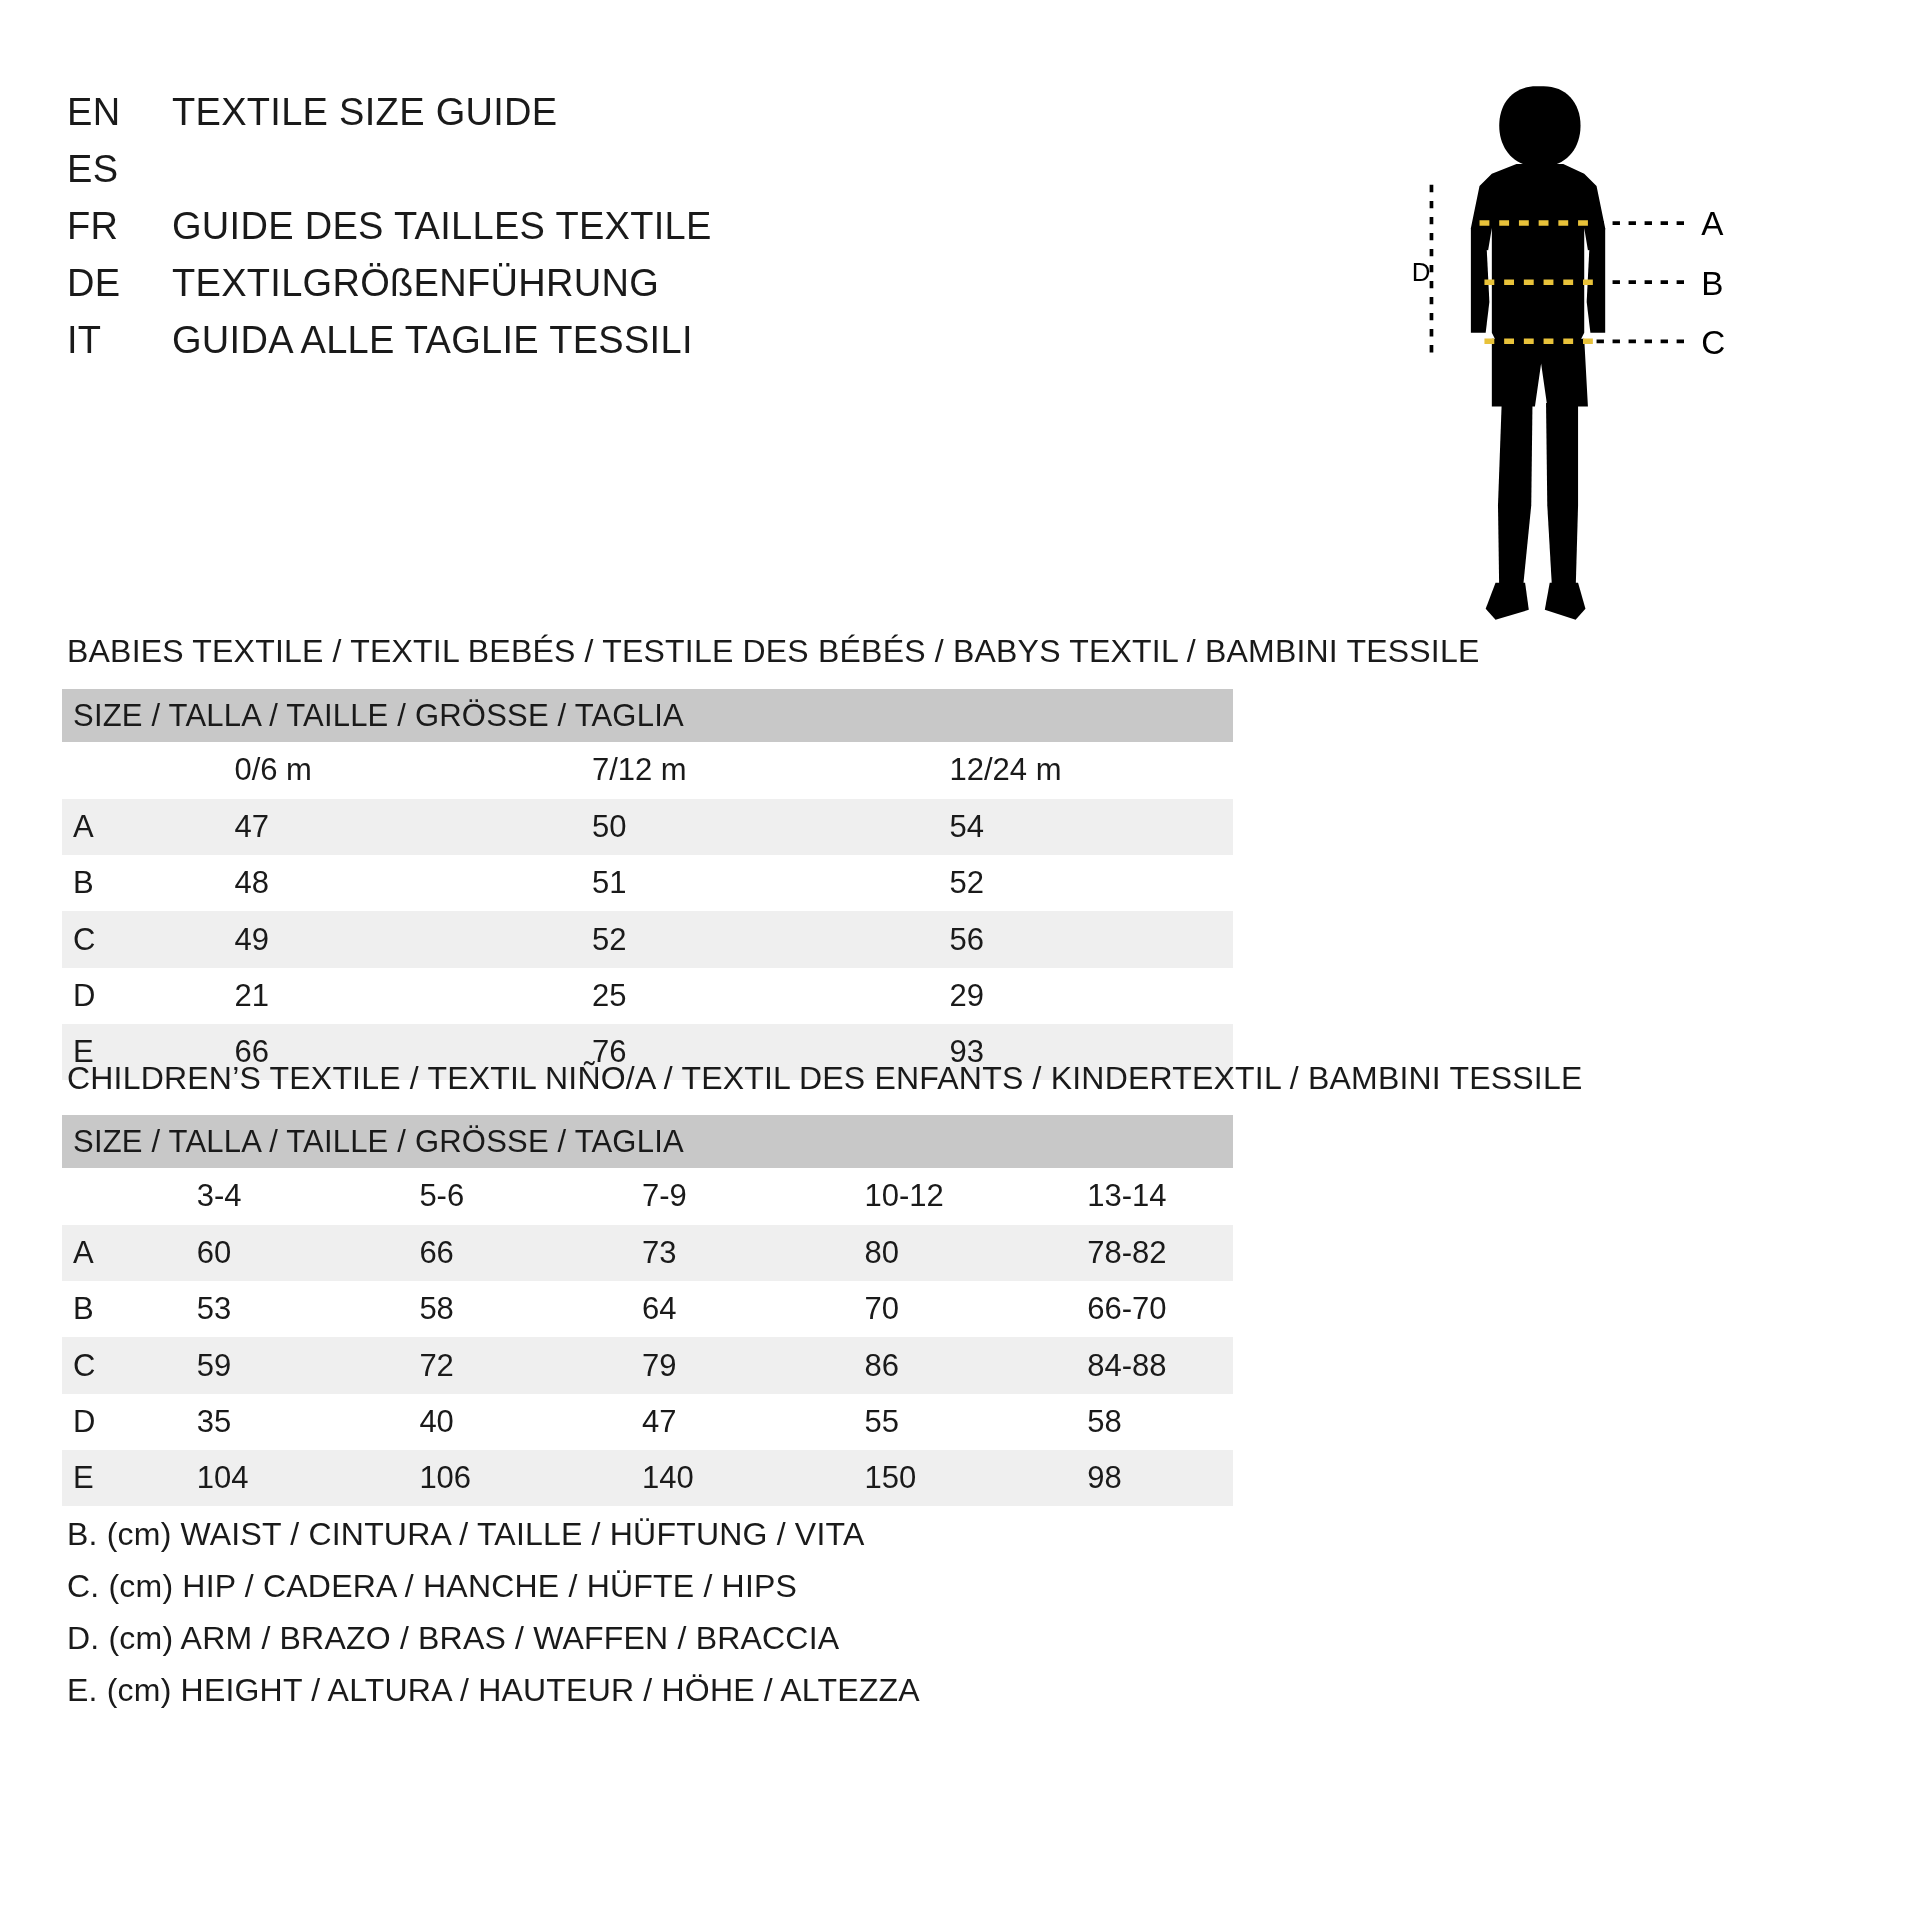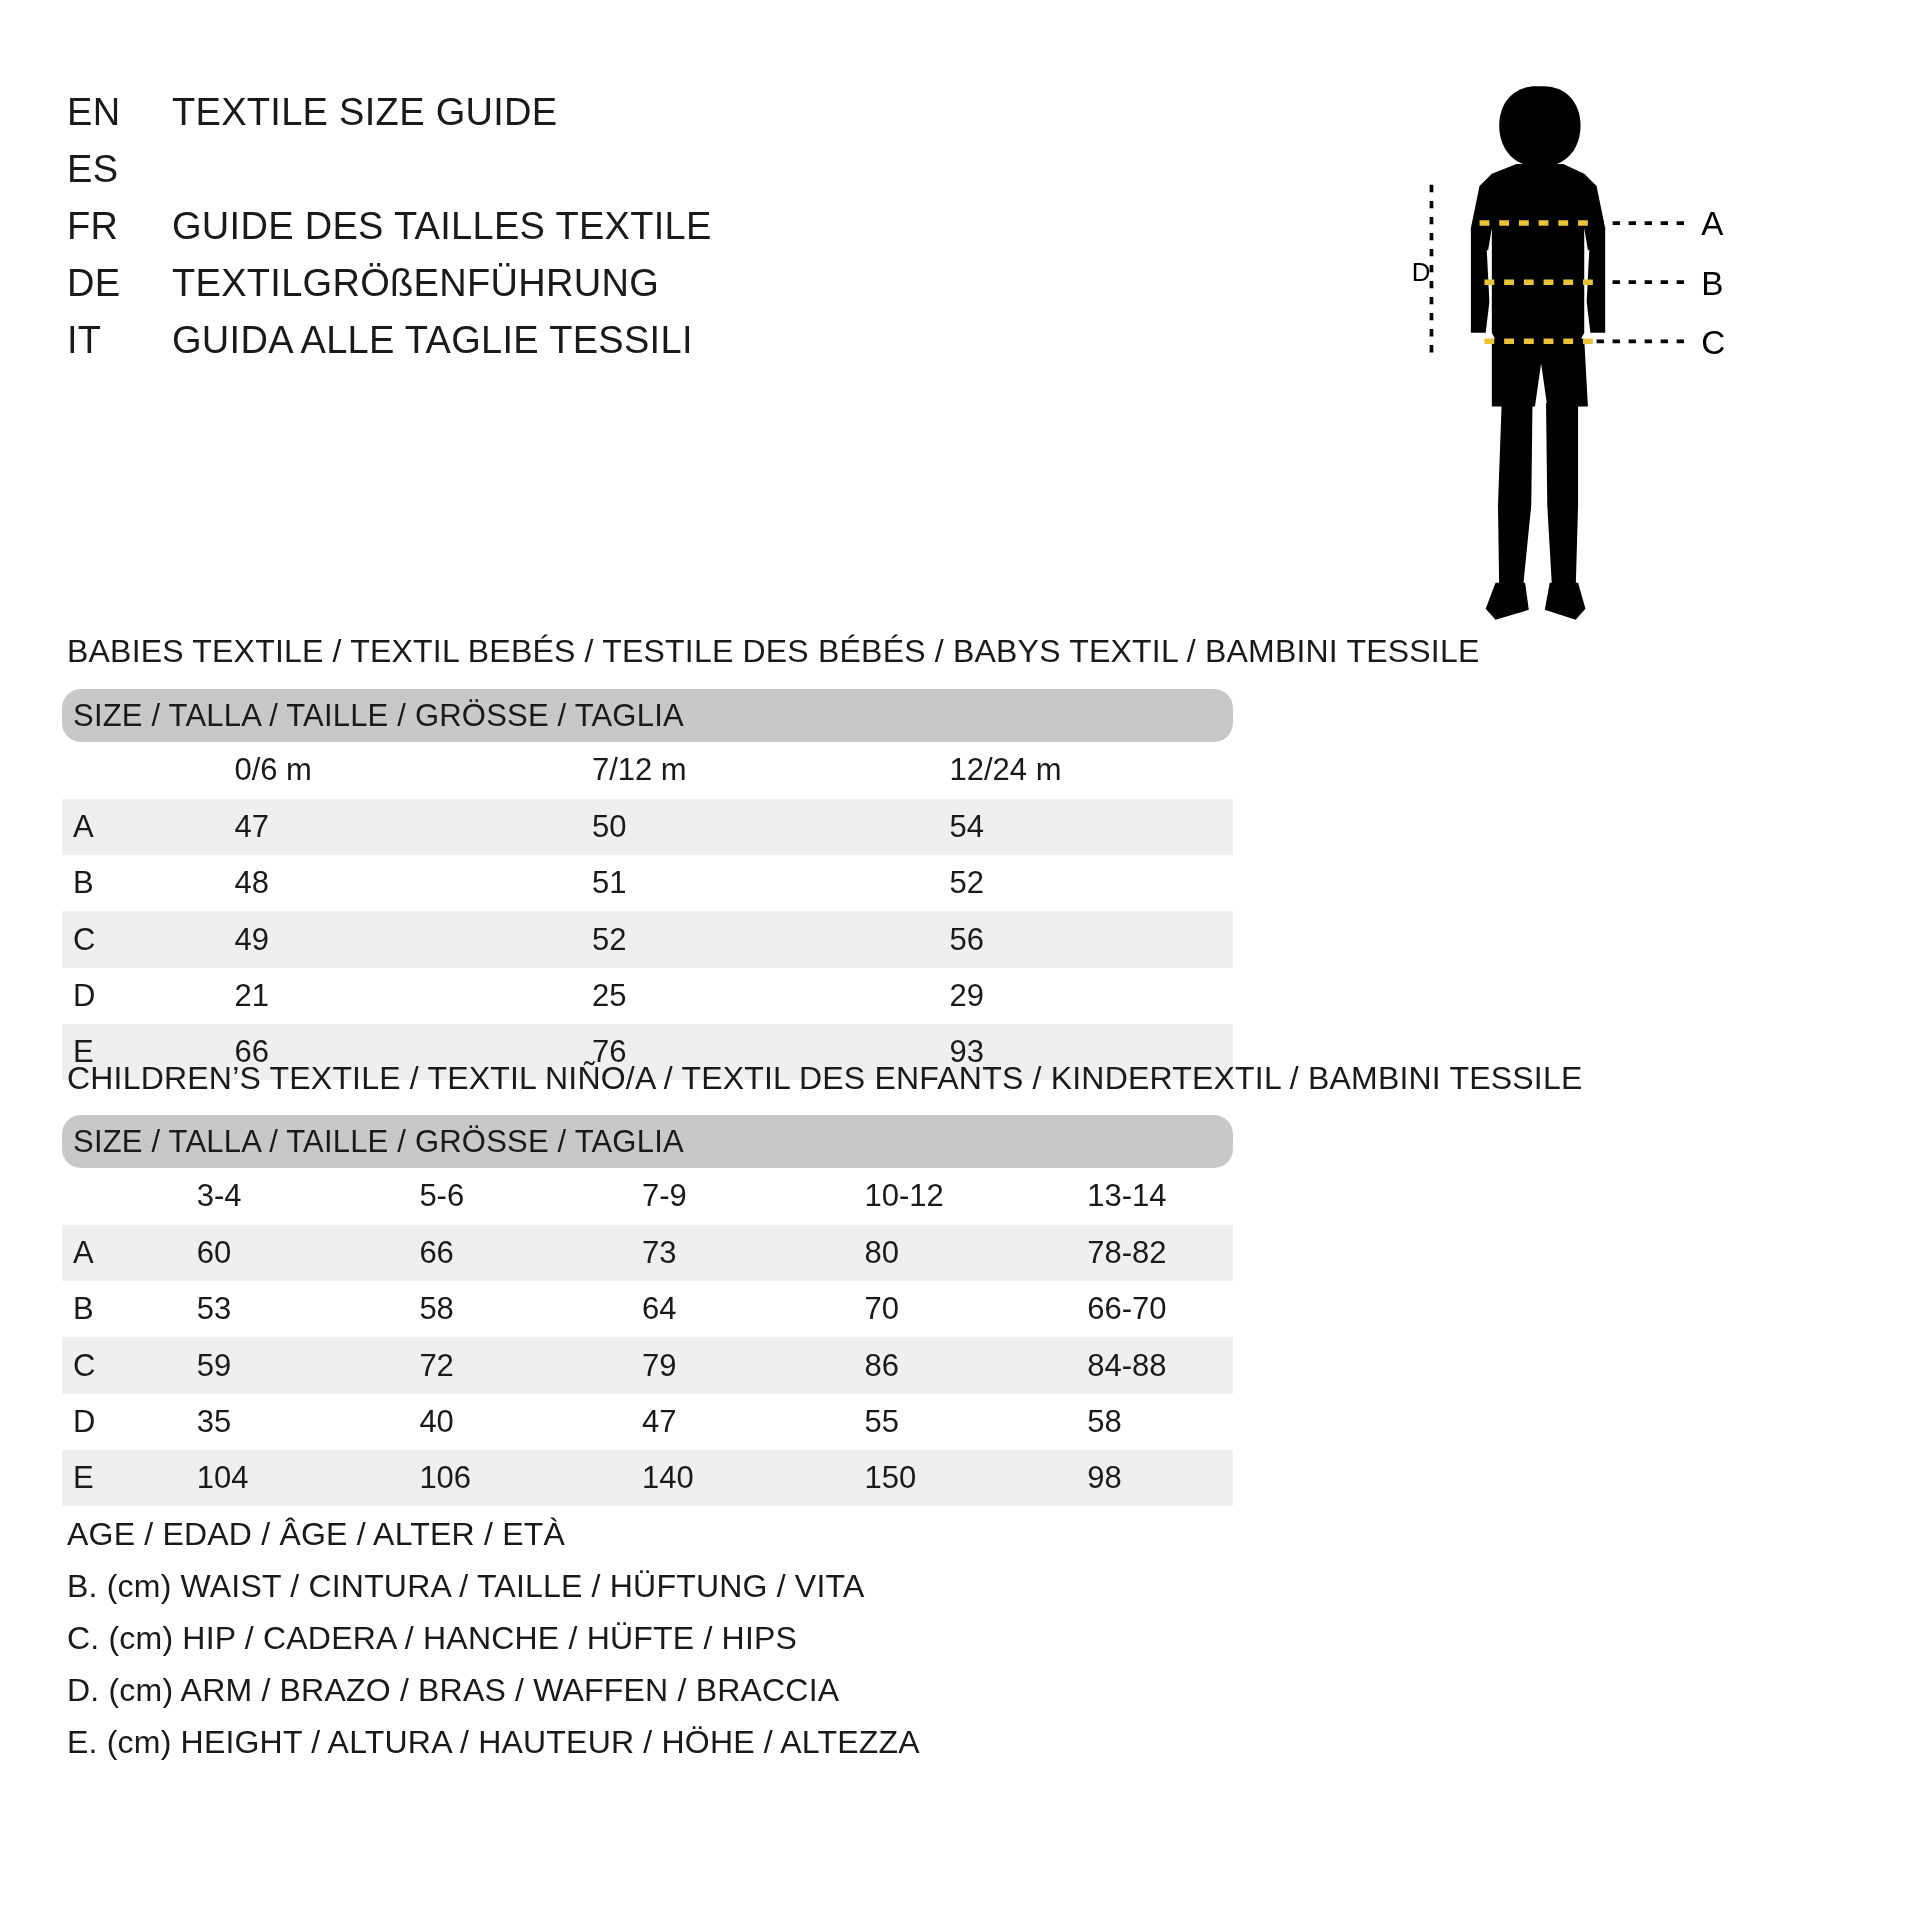--- a/index.html
+++ b/index.html
@@ -76,21 +76,20 @@
   #babies-table { left: 62px; top: 689px; width: 1171px; }
   #children-table { left: 62px; top: 1115px; width: 1171px; }
 
   .size-table thead th {
     background: #c8c8c8;
     text-align: left;
     font-weight: normal;
     font-size: 31px;
     padding: 8.6px 0 8.6px 11px;
     letter-spacing: 0.2px;
-    border-radius: 19px;
   }
   .size-table td {
     padding: 6.2px 0 6.2px 0;
     height: 44px;
     vertical-align: middle;
   }
   .size-table tr.shaded td {
     background: #efefef;
   }
   .size-table tr.plain td {
@@ -306,21 +305,20 @@
         <td class="col-val">104</td>
         <td class="col-val">106</td>
         <td class="col-val">140</td>
         <td class="col-val">150</td>
         <td class="col-val">98</td>
       </tr>
     </tbody>
   </table>
 
   <div class="legend">
-    <div class="legend-row">AGE / EDAD / ÂGE / ALTER / ETÀ</div>
     <div class="legend-row">B. (cm) WAIST / CINTURA / TAILLE / HÜFTUNG / VITA</div>
     <div class="legend-row">C. (cm) HIP / CADERA / HANCHE / HÜFTE / HIPS</div>
     <div class="legend-row">D. (cm) ARM / BRAZO / BRAS / WAFFEN / BRACCIA</div>
     <div class="legend-row">E. (cm) HEIGHT / ALTURA / HAUTEUR / HÖHE / ALTEZZA</div>
   </div>
 
 </div>
 
 
 </body></html>

